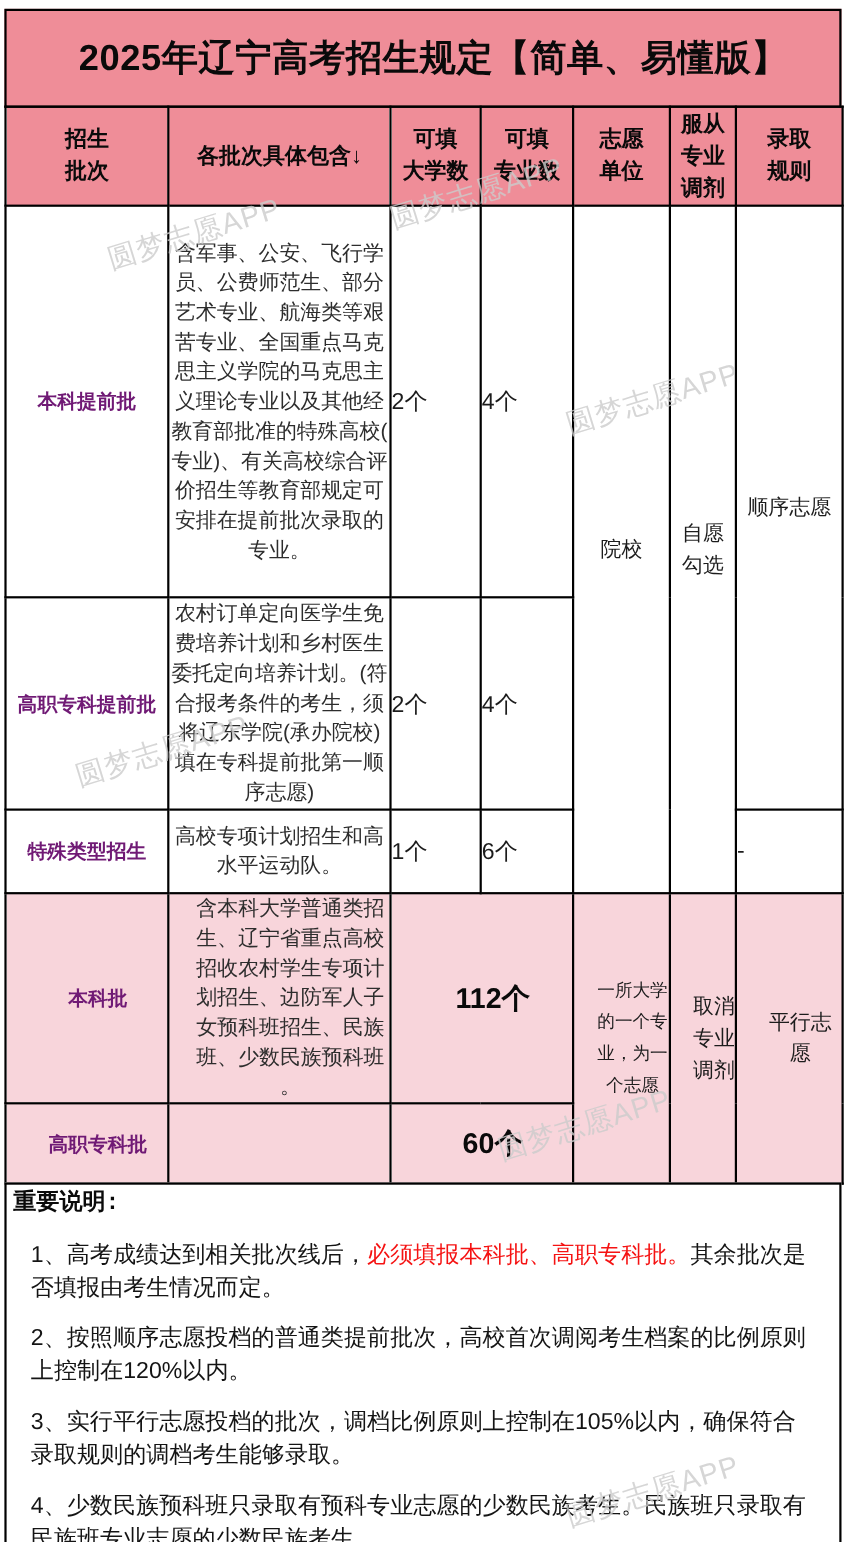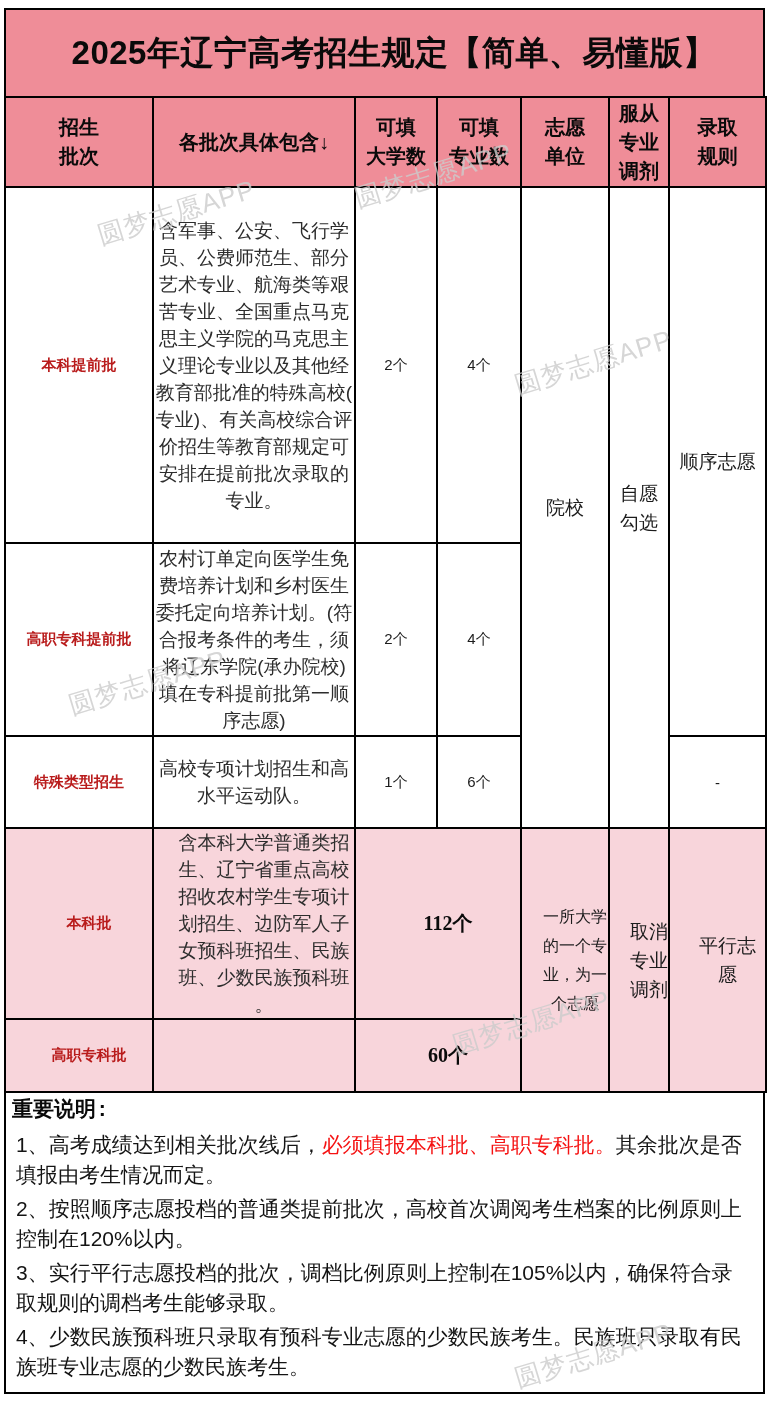--- a/index.html
+++ b/index.html
@@ -41,53 +41,53 @@
   tr.header-row th {
     background:#EF8D98;
     font-size:20px; font-weight:bold;
     line-height:29px;
     text-align:center;
     white-space:pre-line;
     height:88px;
     color:#0a0a0a;
   }
   td.batch {
-    font-weight:bold; font-size:15px; text-align:center;
-    white-space:nowrap; color:#b91c1c;
+    font-weight:bold; font-size:18px; text-align:center;
+    white-space:nowrap; color:#701a75;
   }
   td.desc {
     font-size:19px; line-height:27px; color:#2d2d2d;
     padding:6px 5px;
     text-align:center;
     word-break:break-all; line-break:anywhere;
   }
-  td.num { text-align:center; font-size:15px; color:#1c1c1c; }
+  td.num { font-size:21px; color:#1c1c1c; }
   td.mcell {
     text-align:center; font-size:19px; line-height:29px;
     color:#1c1c1c; white-space:pre-line;margin-top:20px;
   }
   td.mcell-wrap {
     text-align:center; font-size:16px; line-height:29px;
     color:#1c1c1c; padding:0 5px;
     word-break:break-all; line-break:anywhere;
   }
-  td.total { text-align:center; font-size:20px; font-weight:bold; color:#0a0a0a;font-family:Liberation Serif, serif; }
+  td.total { text-align:center; font-size:26px; font-weight:bold; color:#0a0a0a; }
   tr.pink td { background:#F8D5DB;padding-left:20px; }
 
   
   .notes {
     box-sizing:border-box;
     width:761px;
     margin-top:-2px;
     border:2px solid #000;
     background:#fff;
     padding:3px 6px 6px 6px;
   }
   .notes-heading { font-size:21px; font-weight:bold; line-height:30px; color:#0a0a0a;font-family:Liberation Mono, monospace; }
-  .notes p { margin:4px; font-size:21px; line-height:30px; color:#141414; }
+  .notes p { margin:16px; font-size:21px; line-height:30px; color:#141414; }
   .red { color:#F51212; }
 
   
   .wm {
     position:absolute;
     color:#cccccc; opacity:0.8;
     font-size:26px; letter-spacing:1px;
     transform:rotate(-17deg);
     white-space:nowrap;
     pointer-events:none;
@@ -142,21 +142,21 @@
         <td class="mcell" rowspan="2">顺序志愿</td>
       </tr>
 
       <tr style="height:193px">
         <td class="batch">高职专科提前批</td>
         <td class="desc">农村订单定向医学生免费培养计划和乡村医生委托定向培养计划。(符合报考条件的考生，须将辽东学院(承办院校)填在专科提前批第一顺序志愿)</td>
         <td class="num">2个</td>
         <td class="num">4个</td>
       </tr>
 
-      <tr style="height:92px">
+      <tr style="height:76px">
         <td class="batch">特殊类型招生</td>
         <td class="desc">高校专项计划招生和高水平运动队。</td>
         <td class="num">1个</td>
         <td class="num">6个</td>
         <td class="num">-</td>
       </tr>
 
       <tr class="pink" style="height:168px">
         <td class="batch">本科批</td>
         <td class="desc">含本科大学普通类招生、辽宁省重点高校招收农村学生专项计划招生、边防军人子女预科班招生、民族班、少数民族预科班。</td>

